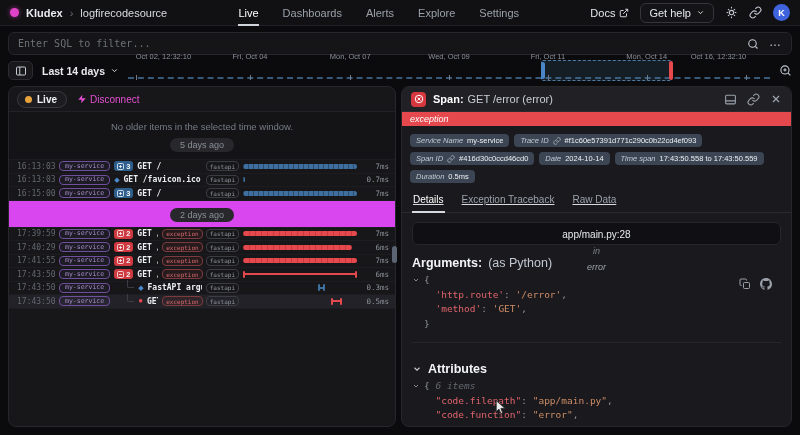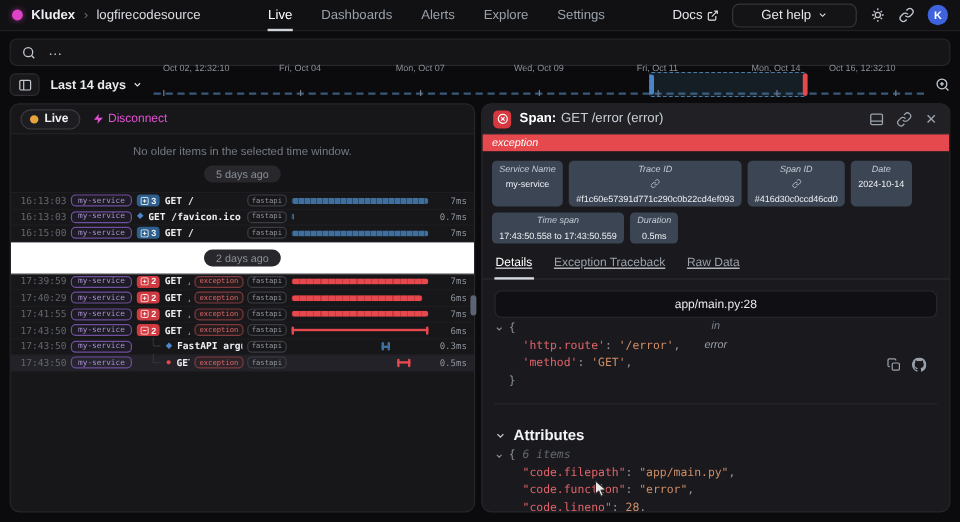--- a/index.html
+++ b/index.html
@@ -17,21 +17,21 @@
   .logo-dot { width:9px; height:9px; border-radius:50%; background:#e143c8; box-shadow:0 0 5px rgba(225,67,200,.6); flex:none;}
   .crumb-org { font-size:11px; font-weight:700; color:#eceef2; }
   .crumb-sep { font-size:11px; color:#6b7178; }
   .crumb-proj { font-size:11px; color:#d9dce2; }
   .mainnav { flex:1; display:flex; justify-content:center; gap:24px; height:26px; align-items:stretch; }
   .nav-item { font-size:11px; color:#9aa1ab; display:flex; align-items:center; border-bottom:2px solid transparent; padding-top:2px; cursor:default;}
   .nav-item.active { color:#ffffff; border-bottom-color:#cfd4db; }
   .top-right { display:flex; align-items:center; gap:11px; }
   .docs-link { display:flex; align-items:center; gap:4px; font-size:11px; color:#e4e7ec; }
   .gethelp-btn { display:flex; align-items:center; gap:5px; font-size:11px; color:#e4e7ec;
-                 border:1px solid #35353b; border-radius:6px; padding:3px 23px; background:#141416;}
+                 border:1px solid #35353b; border-radius:6px; padding:3px 8px; background:#141416;}
   .icon-plain { color:#c3c9d2; }
   .avatar { width:17px; height:17px; border-radius:50%; background:#3e63dd; color:#fff;
             font-size:9px; font-weight:700; display:flex; align-items:center; justify-content:center; }
 
   
   .sql-bar { margin:6px 8px 0; height:23px; background:#151517; border:1px solid #26262b;
              border-radius:6px; display:flex; align-items:center; padding:0 9px; gap:10px; }
   .sql-input { flex:1; background:transparent; border:none; outline:none; color:#c9ced6;
                font-family:"DejaVu Sans Mono",monospace; font-size:10px; }
   .sql-input::placeholder { color:#6b7178; }
@@ -67,21 +67,21 @@
                border-radius:10px; padding:2px 9px 2px 7px; font-size:10px; font-weight:700; color:#f0f2f5; }
   .live-dot { width:7px; height:7px; border-radius:50%; background:#e8a33d; }
   .disconnect { display:flex; align-items:flex-start; gap:3px; font-size:10px; color:#e34fd3; }
   .lp-header-right { margin-left:auto; display:flex; gap:14px; }
   .dropdown-label { display:flex; align-items:center; gap:4px; font-size:10px; color:#ced3da; }
 
   
   .rows-scroll { flex:1; overflow:hidden; }
   .empty-block { background:#141417; text-align:center; padding:9px 0 7px; border-bottom:1px solid #1d1d21;}
   .empty-msg { font-size:9.5px; color:#767c85; }
-  .ago-band { background:#ffffff; text-align:center; padding:3px 0 5px; border-bottom:1px solid #1d1d21;}
+  .ago-band { background:#d946ef; text-align:center; padding:3px 0 5px; border-bottom:1px solid #1d1d21;}
   .ago-pill { display:inline-block; background:#27272c; color:#8a9098; font-size:9px;
               padding:2px 10px; border-radius:9px; }
   .log-row { display:flex; align-items:center; height:13.5px; padding:0 6px 0 8px; gap:4px;
              border-bottom:1px solid #1d1d21; }
   .log-row.selected { background:#222228; }
   .row-time { width:38px; flex:none; color:#62676e; font-family:"DejaVu Sans Mono",monospace; font-size:8px; }
   .svc-badge { flex:none; border:1px solid #6f4f9e; color:#a98fd0; background:rgba(111,79,158,.07);
                font-size:6.5px; padding:0 5px; height:10px; line-height:9px; border-radius:4px;
                display:flex; align-items:center; font-family:"DejaVu Sans Mono",monospace;}
   .count-badge { flex:none; height:10px; display:flex; align-items:center; gap:2px; padding:0 3px;
@@ -114,21 +114,21 @@
   .dp-header { height:25px; flex:none; background:#202025; display:flex; align-items:center; gap:7px;
                padding:0 9px; border-bottom:1px solid #2a2a30; }
   .exc-icon { width:15px; height:15px; border-radius:4px; background:#d7373f; display:flex;
               align-items:center; justify-content:center; flex:none;}
   .dp-title { font-size:11px; color:#c9ced6; white-space:nowrap; overflow:hidden;}
   .dp-title b { color:#fff; margin-right:4px; }
   .dp-actions { margin-left:auto; display:flex; align-items:center; gap:10px; color:#9aa1ab; }
   .banner { background:#e5484d; color:#fff; font-size:9px; font-style:italic; padding:2px 8px; flex:none;}
   .meta { display:flex; flex-wrap:wrap; gap:5px; padding:8px 8px 7px; flex:none;}
   .meta-badge { background:#3c4553; border-radius:4px; padding:2px 6px; font-size:7.5px;
-                display:flex; align-items:center; gap:4px;flex-direction:column; }
+                display:flex; align-items:center; gap:4px; }
   .meta-label { font-style:italic; color:#c3cad6; }
   .meta-value { color:#eef1f5; }
   .meta-link { color:#aeb6c2; }
   .tabs { display:flex; gap:16px; padding:0 10px; border-bottom:1px solid #2a2a30; flex:none;text-decoration:underline;}
   .tab { font-size:10px; color:#9aa1ab; padding:4px 1px 6px; border-bottom:2px solid transparent; margin-bottom:-1px;}
   .tab.active { color:#fff; border-bottom-color:#d6dae0; }
   .dp-body { flex:1; padding:9px 10px; overflow:hidden; }
   .source-card { background:#101014; border:1px solid #26262b; border-radius:6px; height:23px;
                  display:flex; align-items:center; gap:6px; padding:0 8px;flex-direction:column; }
   .src-file { font-size:10px; color:#e6e9ee; }
@@ -194,20 +194,21 @@
       <svg width="13" height="13" viewBox="0 0 24 24" fill="none" stroke="currentColor" stroke-width="2">
           <path d="M10 13a5 5 0 0 0 7.54.54l3-3a5 5 0 0 0-7.07-7.07l-1.72 1.71"></path>
           <path d="M14 11a5 5 0 0 0-7.54-.54l-3 3a5 5 0 0 0 7.07 7.07l1.71-1.71"></path>
         </svg>
     </span>
     <span class="avatar">K</span>
   </div>
 </header>
 
 <div class="sql-bar">
+  <input class="sql-input" placeholder="Enter SQL to filter..." style="">
   <svg class="icon-plain" width="12" height="12" viewBox="0 0 24 24" fill="none" stroke="currentColor" stroke-width="2.2">
       <circle cx="11" cy="11" r="7.5"></circle>
       <line x1="21" y1="21" x2="16.6" y2="16.6"></line>
     </svg>
   <span class="more-dots">…</span>
 </div>
 
 <div class="time-bar">
   <span class="panel-toggle">
     <svg width="12" height="12" viewBox="0 0 24 24" fill="none" stroke="currentColor" stroke-width="2">
@@ -523,20 +524,24 @@
           <svg width="12" height="12" viewBox="0 0 24 24" fill="none" stroke="currentColor" stroke-width="2">
               <rect x="9" y="9" width="12" height="12" rx="2"></rect>
               <path d="M5 15H4a2 2 0 0 1-2-2V4a2 2 0 0 1 2-2h9a2 2 0 0 1 2 2v1"></path>
             </svg>
           <svg width="12" height="12" viewBox="0 0 16 16" fill="currentColor">
               <path d="M8 0C3.58 0 0 3.58 0 8c0 3.54 2.29 6.53 5.47 7.59.4.07.55-.17.55-.38 0-.19-.01-.82-.01-1.49-2.01.37-2.53-.49-2.69-.94-.09-.23-.48-.94-.82-1.13-.28-.15-.68-.52-.01-.53.63-.01 1.08.58 1.23.82.72 1.21 1.87.87 2.33.66.07-.52.28-.87.51-1.07-1.78-.2-3.64-.89-3.64-3.95 0-.87.31-1.59.82-2.15-.08-.2-.36-1.02.08-2.12 0 0 .67-.21 2.2.82.64-.18 1.32-.27 2-.27s1.36.09 2 .27c1.53-1.04 2.2-.82 2.2-.82.44 1.1.16 1.92.08 2.12.51.56.82 1.27.82 2.15 0 3.07-1.87 3.75-3.65 3.95.29.25.54.73.54 1.48 0 1.07-.01 1.93-.01 2.2 0 .21.15.46.55.38A8.01 8.01 0 0 0 16 8c0-4.42-3.58-8-8-8z"></path>
             </svg>
         </span>
       </div>
 
+      <div class="sec-heading">
+        <span>Arguments:</span>
+        <span class="mode">(as Python)</span>
+      </div>
       <div class="code" id="arguments-code">
           <div class="code-line"><span class="caret-slot"><svg width="8" height="8" viewBox="0 0 24 24" fill="none" stroke="currentColor" stroke-width="2.8">
                 <polyline points="6 9 12 15 18 9"></polyline>
               </svg></span><span class="tok-p">{</span></div>
           <div class="code-line"><span class="caret-slot"></span><span>  </span><span class="tok-k">'http.route'</span><span class="tok-p">: </span><span class="tok-s">'/error'</span><span class="tok-p">,</span></div>
           <div class="code-line"><span class="caret-slot"></span><span>  </span><span class="tok-k">'method'</span><span class="tok-p">: </span><span class="tok-s">'GET'</span><span class="tok-p">,</span></div>
           <div class="code-line"><span class="caret-slot"></span><span class="tok-p">}</span></div>
         </div>
 
       <div class="attr-section">

